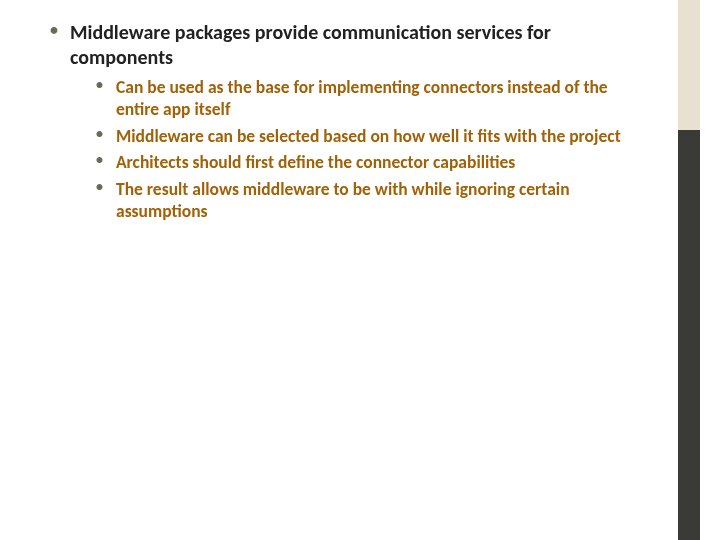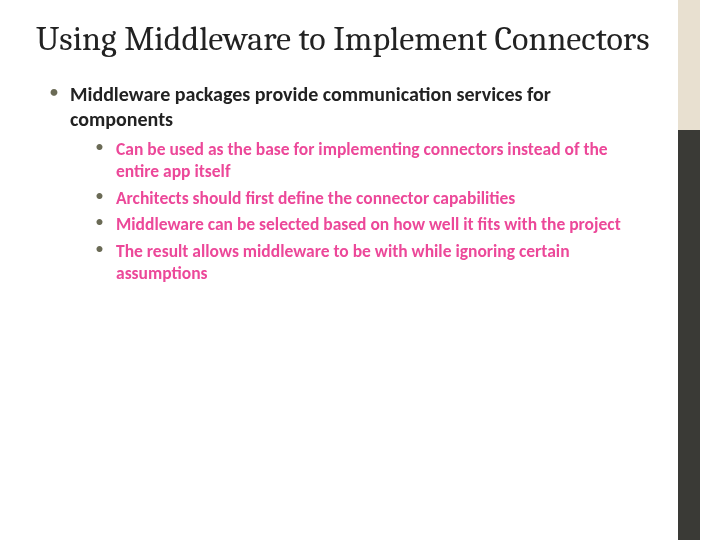--- a/index.html
+++ b/index.html
@@ -68,21 +68,21 @@
   }
   ul.level2 {
     list-style: none;
     padding-left: 26px;
     margin-top: 6px;
   }
   ul.level2 > li {
     position: relative;
     padding-left: 20px;
     font-size: 17.5px;
-    color: #ec4899;
+    color: #a16207;
     line-height: 1.28;
     margin-bottom: 4px;
     font-family: Calibri, 'Segoe UI', Arial, sans-serif;
   }
   ul.level2 > li::before {
     content: "•";
     position: absolute;
     left: 0;
     top: 0;
     color: #6a6a55;
@@ -91,26 +91,25 @@
 </style>
 </head>
 <body>
 
 <div class="slide">
   <div class="accent-bar">
     <div class="accent-top"></div>
     <div class="accent-bottom"></div>
   </div>
 
-  <h1 class="title">Using Middleware to Implement Connectors</h1>
 
   <ul class="level1">
     <li>
       <span>Middleware packages provide communication services for components</span>
       <ul class="level2">
         <li>Can be used as the base for implementing connectors instead of the entire app itself</li>
+        <li>Middleware can be selected based on how well it fits with the project</li>
         <li>Architects should first define the connector capabilities</li>
-        <li>Middleware can be selected based on how well it fits with the project</li>
         <li>The result allows middleware to be with while ignoring certain assumptions</li>
       </ul>
     </li>
   </ul>
 </div>
 
 </body></html>

